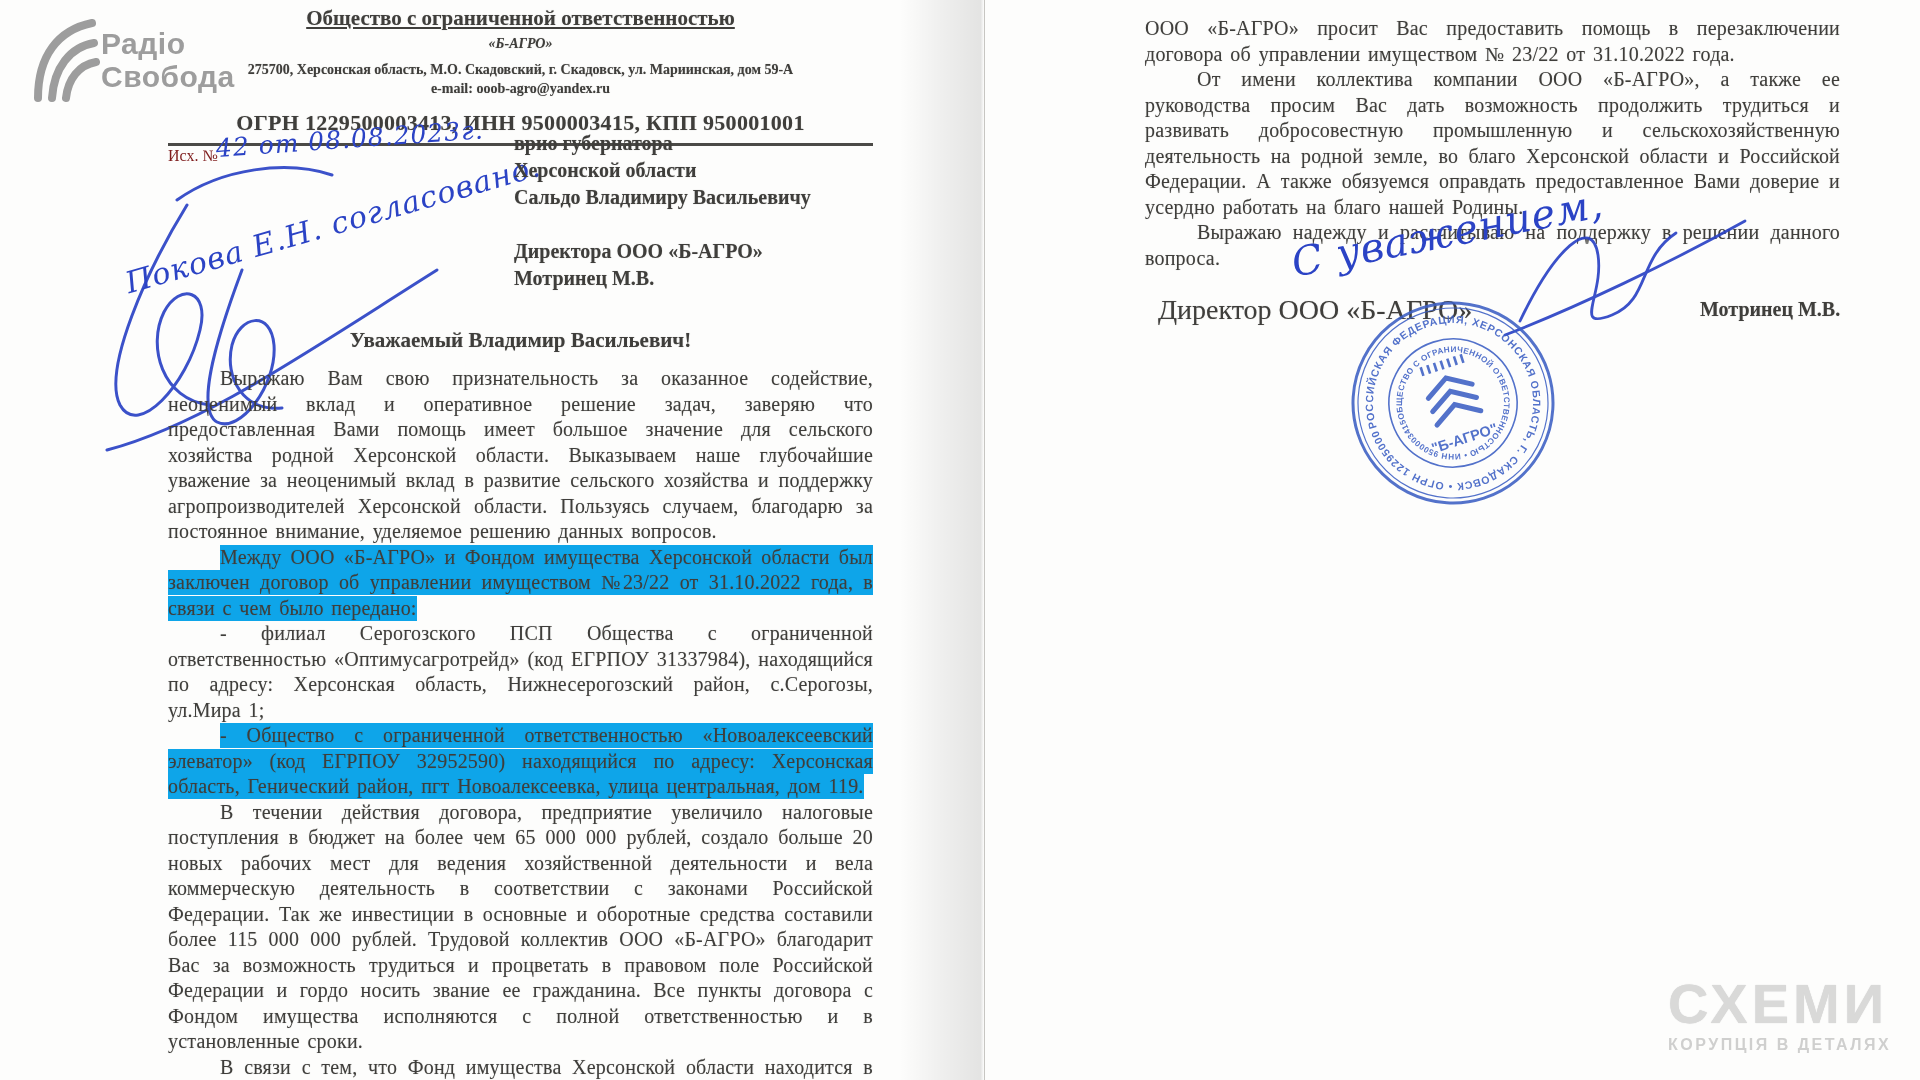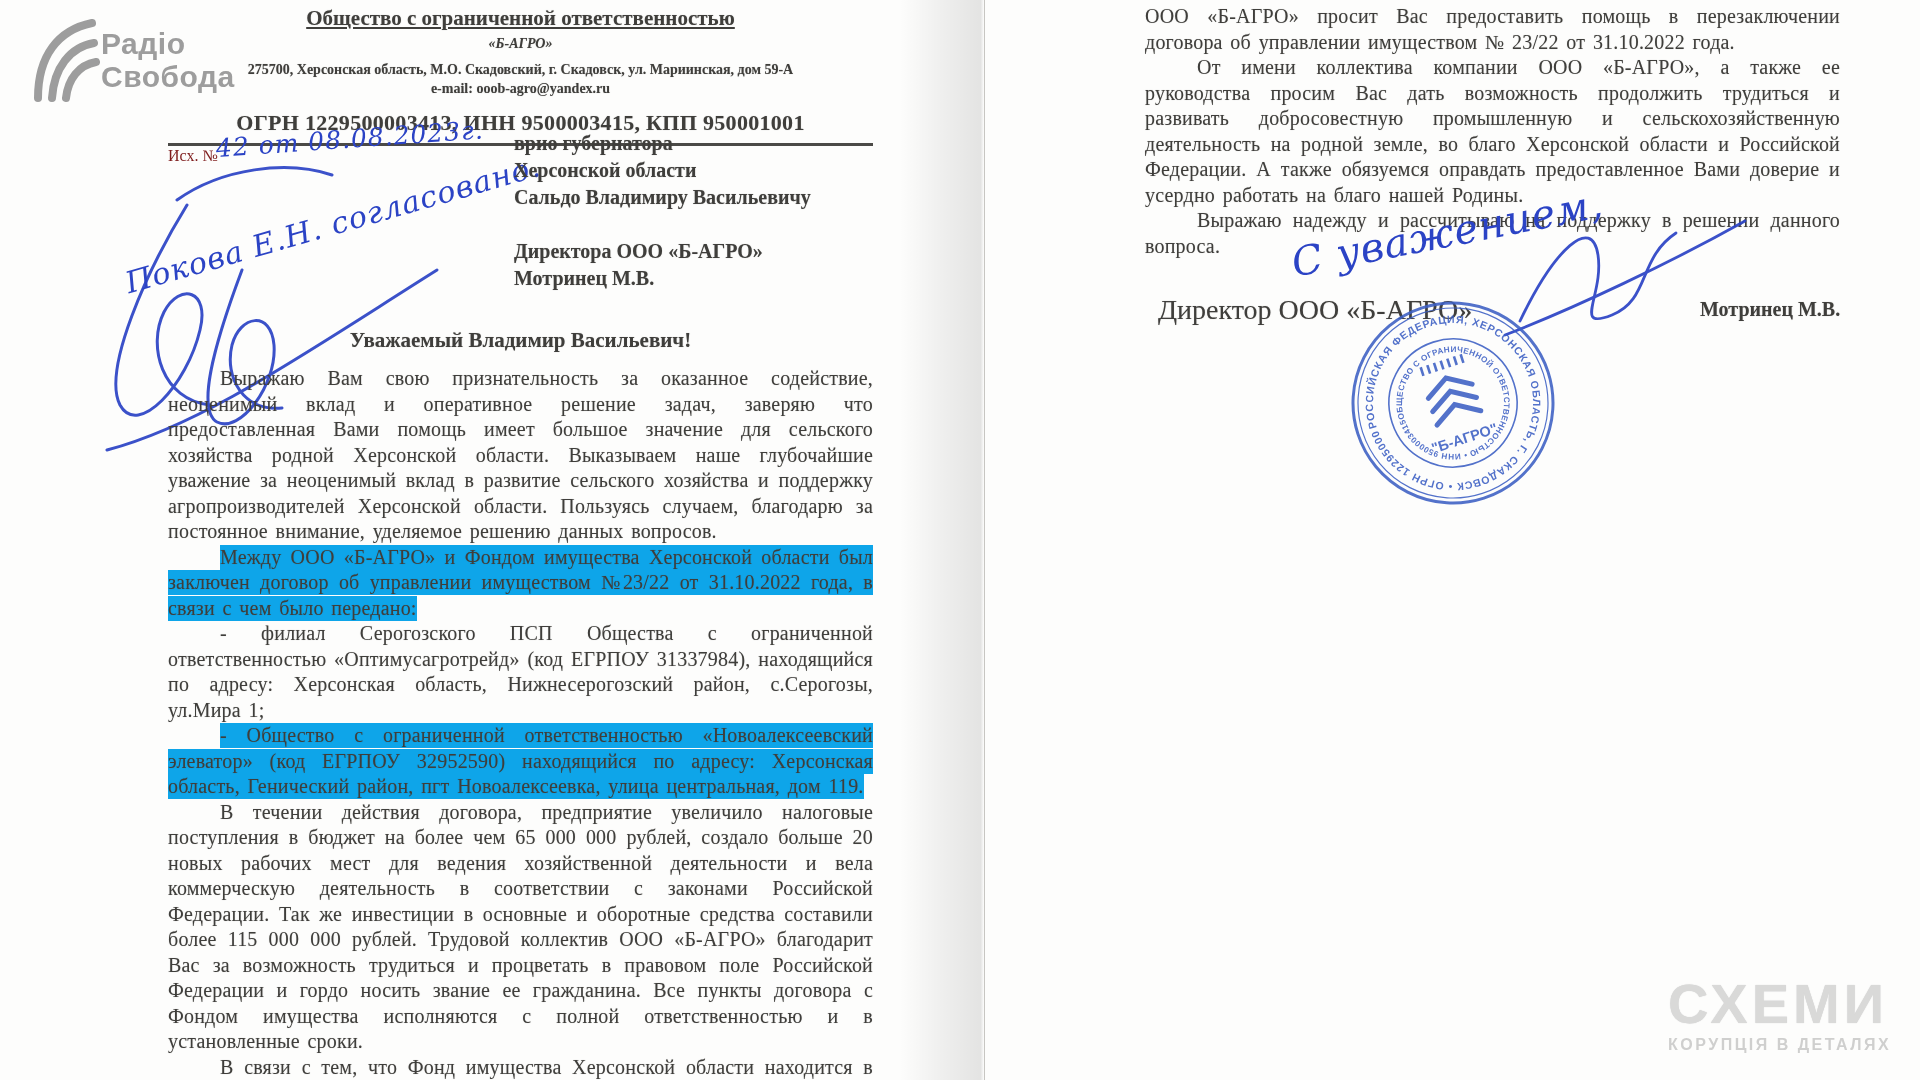--- a/index.html
+++ b/index.html
@@ -53,21 +53,21 @@
 
   .salutation{position:absolute;left:168px;top:328px;width:705px;text-align:center;
     font-weight:bold;font-size:21px;text-shadow:0 0 1px rgba(63,62,59,.35);}
 
   
   .bodycol{position:absolute;font-size:20px;line-height:25.5px;text-align:justify;
     letter-spacing:.2px;word-spacing:2.5px;text-shadow:0 0 1px rgba(63,62,59,.3);}
   .body-left{left:168px;top:366px;width:705px;}
   .body-right{left:1145px;top:4px;width:695px;}
   .bodycol p{margin:0;text-indent:52px;}
-  .bodycol p.noindent{text-indent:0;}
+  .bodycol p.noindent{text-indent:0;margin-top:12px;}
   .hl{background:#0ea5e9;box-decoration-break:clone;-webkit-box-decoration-break:clone;
       padding:1px 0 2px 0;}
 
   
   .sig-title{position:absolute;left:1158px;top:294px;font-weight:normal;font-size:28px;
     text-shadow:0 0 1px rgba(63,62,59,.35);}
   .sig-name{position:absolute;left:1700px;top:298px;font-weight:bold;font-size:20px;
     text-shadow:0 0 1px rgba(63,62,59,.35);}
   .stamp{position:absolute;left:1338px;top:288px;transform:rotate(-18deg);opacity:.88;}
   .stamp text{font-family:"Liberation Sans",sans-serif;font-weight:bold;}

